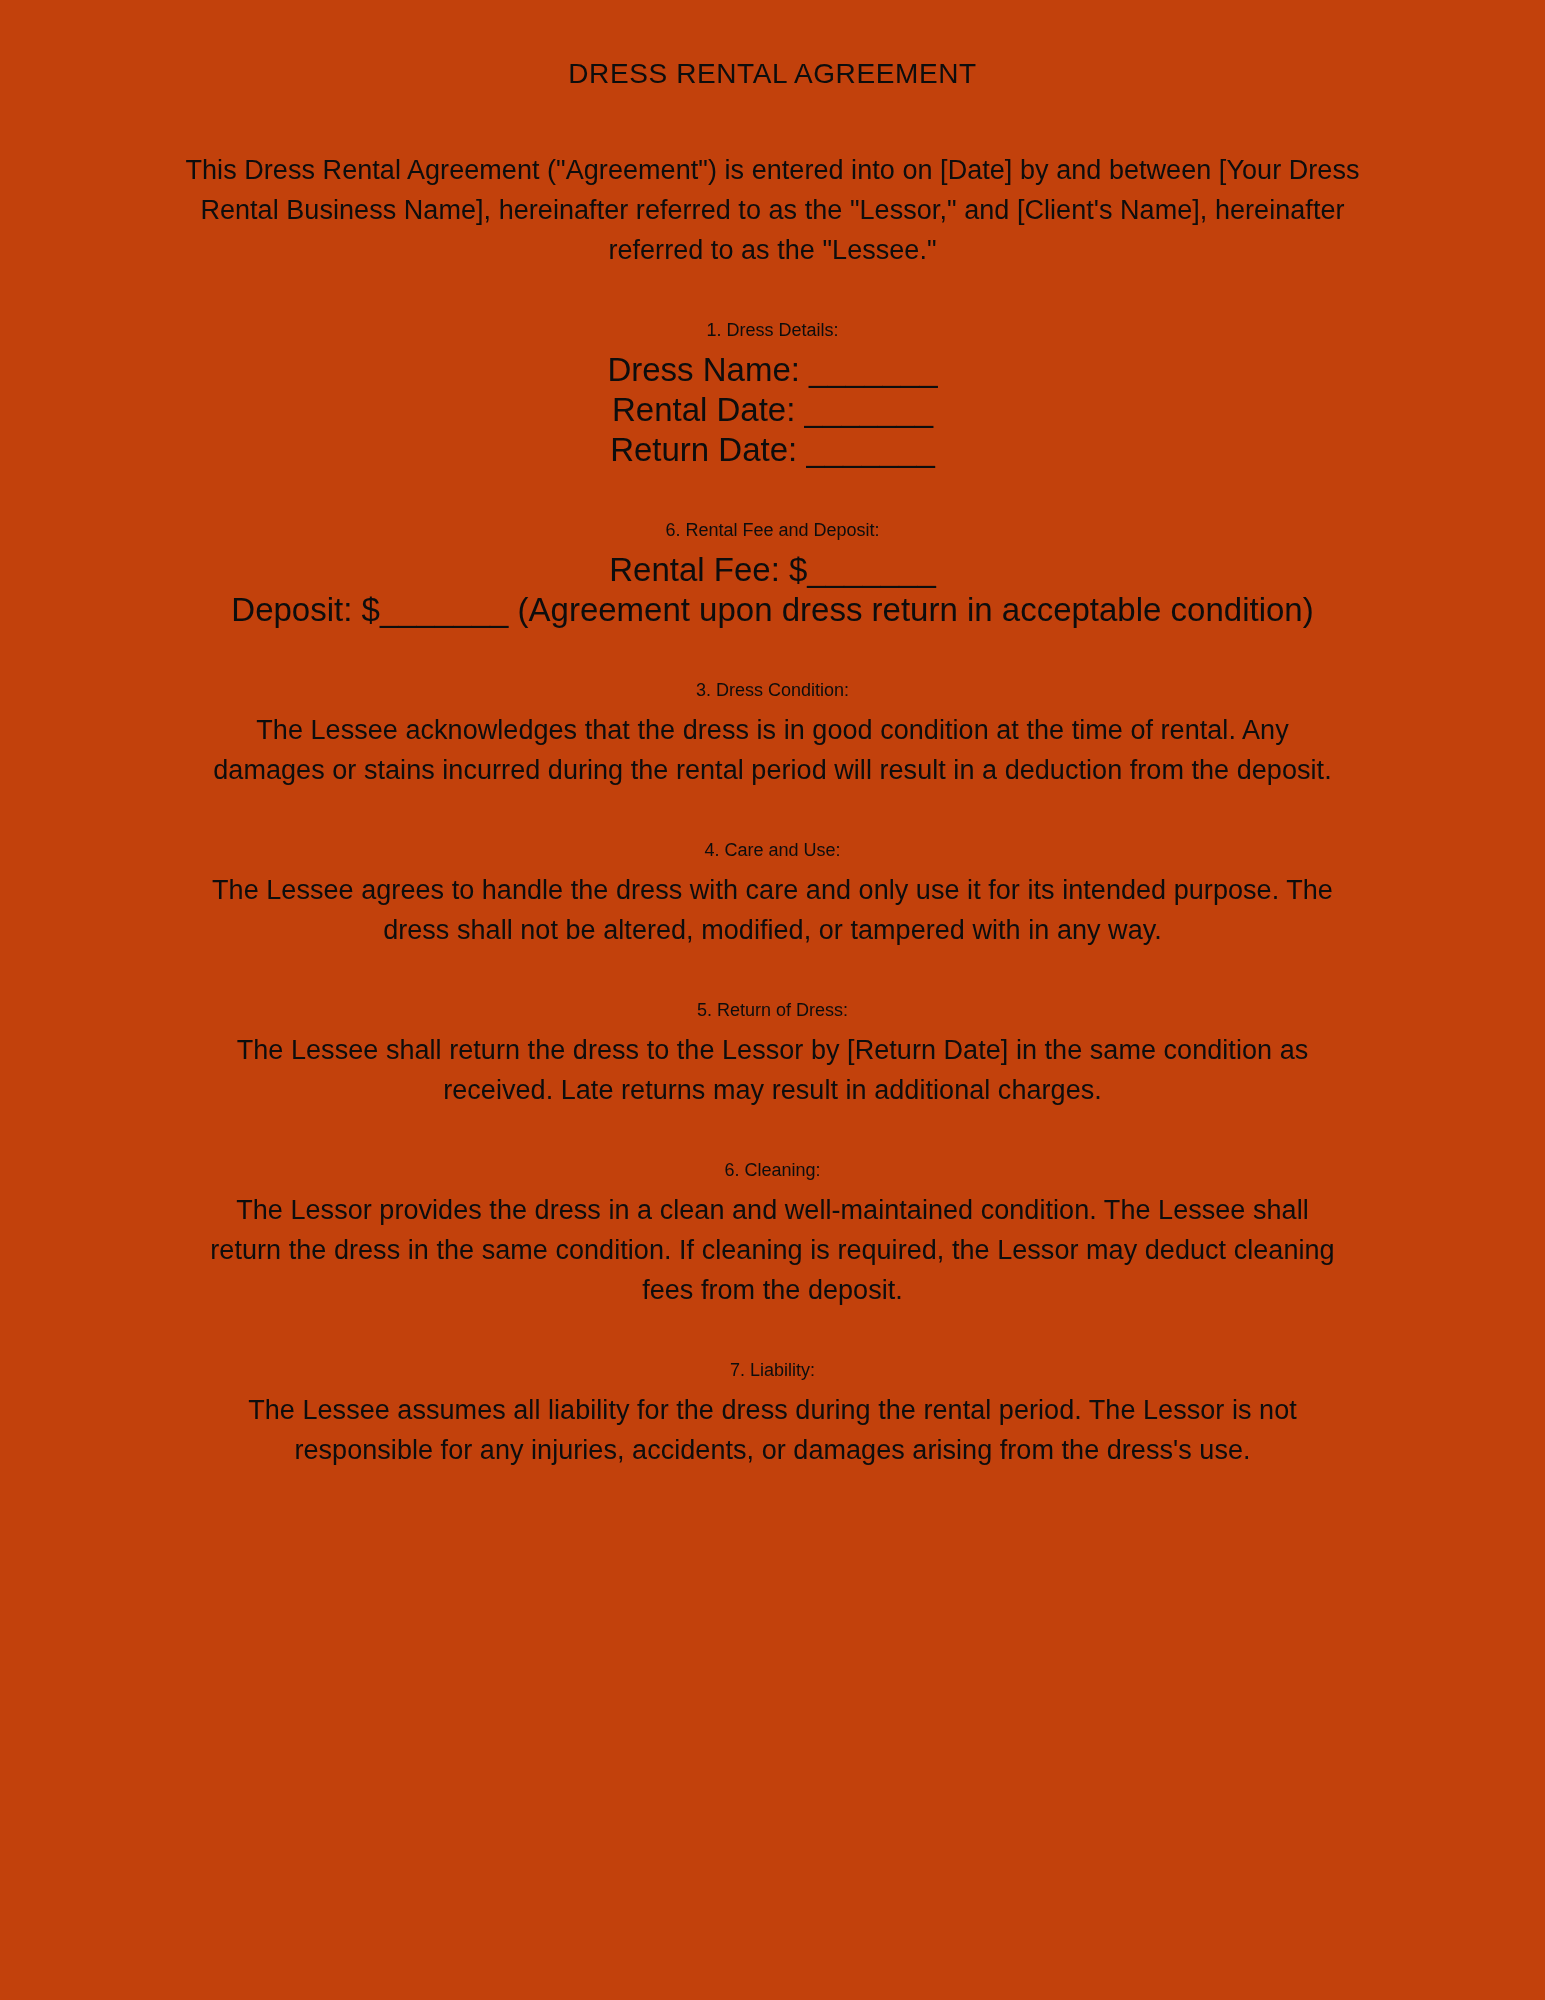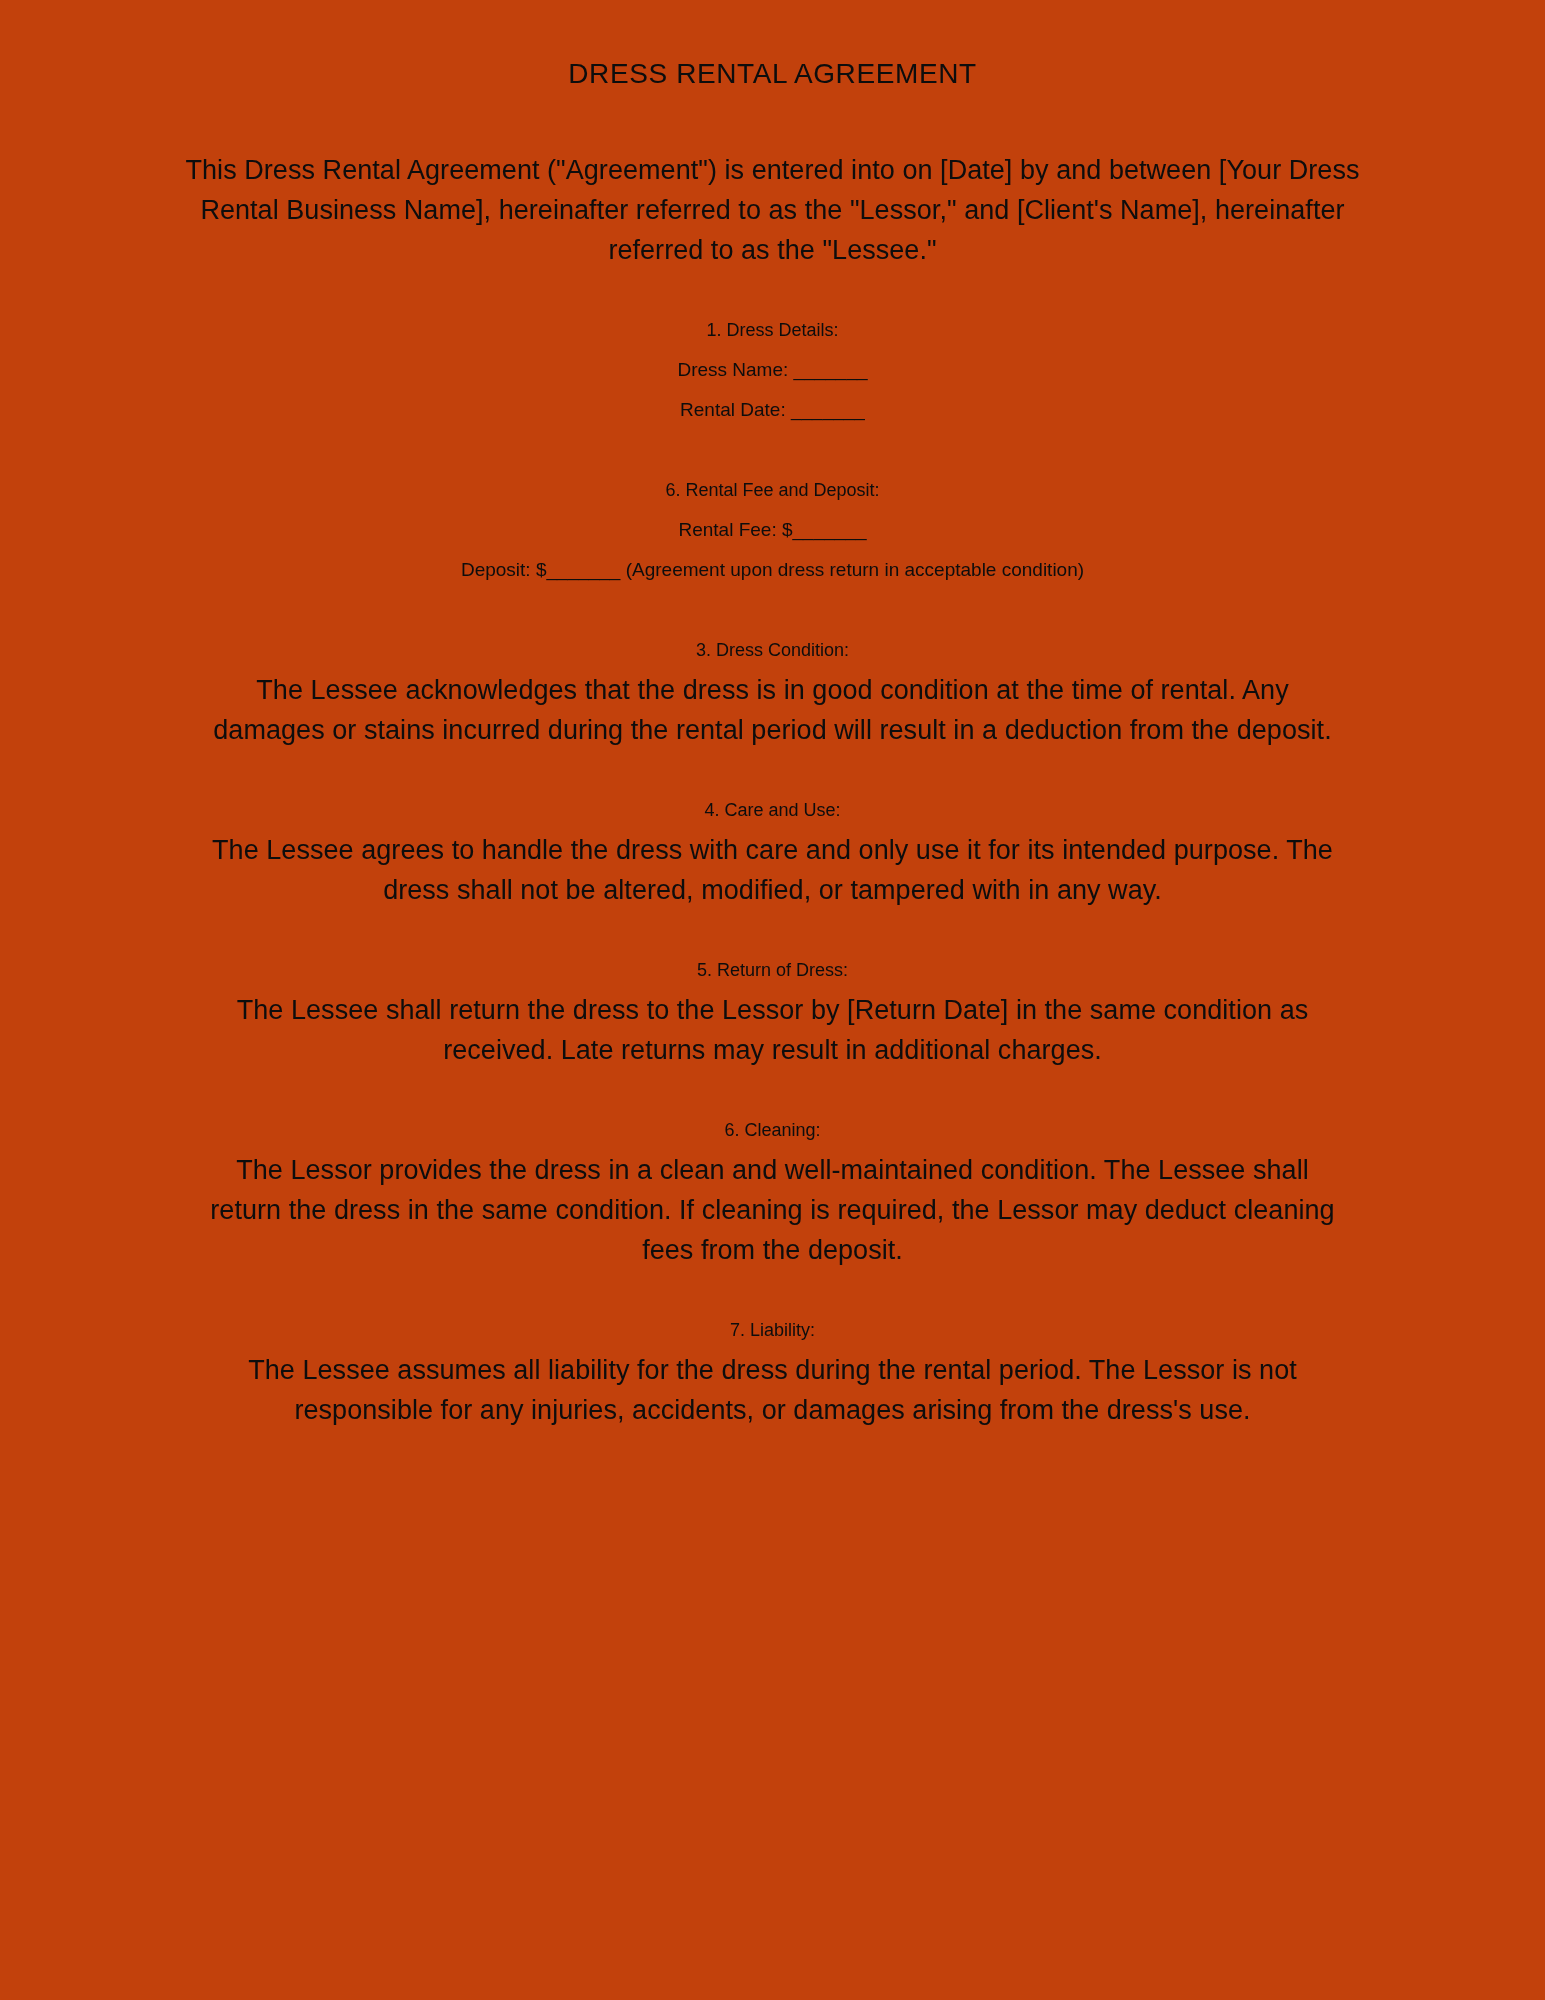--- a/index.html
+++ b/index.html
@@ -46,21 +46,21 @@
   .para.narrow { max-width: 1140px; }
   .section-heading {
     text-align: center;
     font-size: 18px;
     line-height: 40px;
     font-weight: 400;
     margin: 0;
   }
   .line-item {
     text-align: center;
-    font-size: 19px;
+    font-size: 33px;
     line-height: 40px;
     font-weight: 400;
     margin: 0;
     white-space: nowrap;
   }
   .section-block { margin: 0; }
 </style>
 </head>
 <body>
 
@@ -71,20 +71,21 @@
   <div class="spacer-lg"></div>
 
   <p class="para wide">This Dress Rental Agreement ("Agreement") is entered into on [Date] by and between [Your Dress Rental Business Name], hereinafter referred to as the "Lessor," and [Client's Name], hereinafter referred to as the "Lessee."</p>
 
   <div class="spacer-md"></div>
 
   <div class="section-block">
     <p class="section-heading">1. Dress Details:</p>
     <p class="line-item">Dress Name: _______</p>
     <p class="line-item">Rental Date: _______</p>
+    <p class="line-item">Return Date: _______</p>
   </div>
 
   <div class="spacer-md"></div>
 
   <div class="section-block">
     <p class="section-heading">6. Rental Fee and Deposit:</p>
     <p class="line-item">Rental Fee: $_______</p>
     <p class="line-item">Deposit: $_______ (Agreement upon dress return in acceptable condition)</p>
   </div>
 

